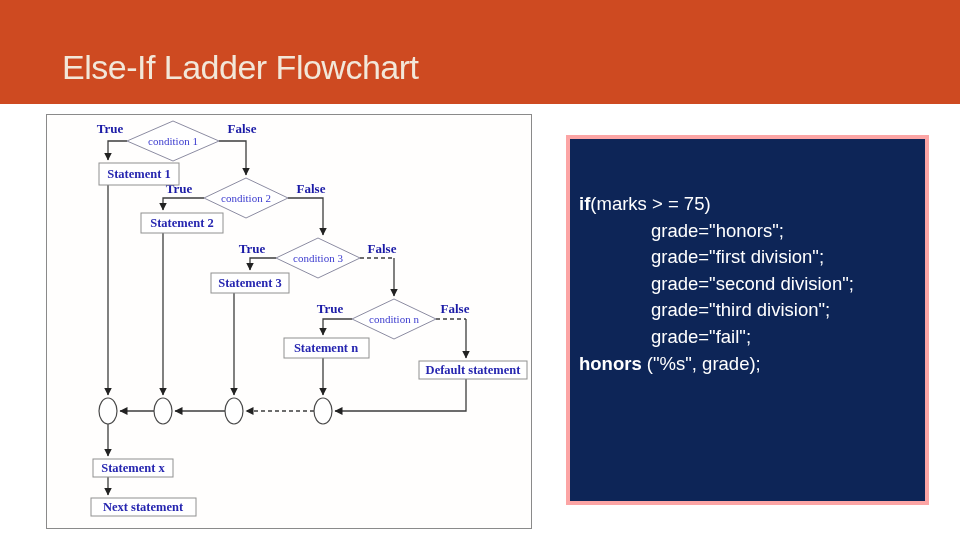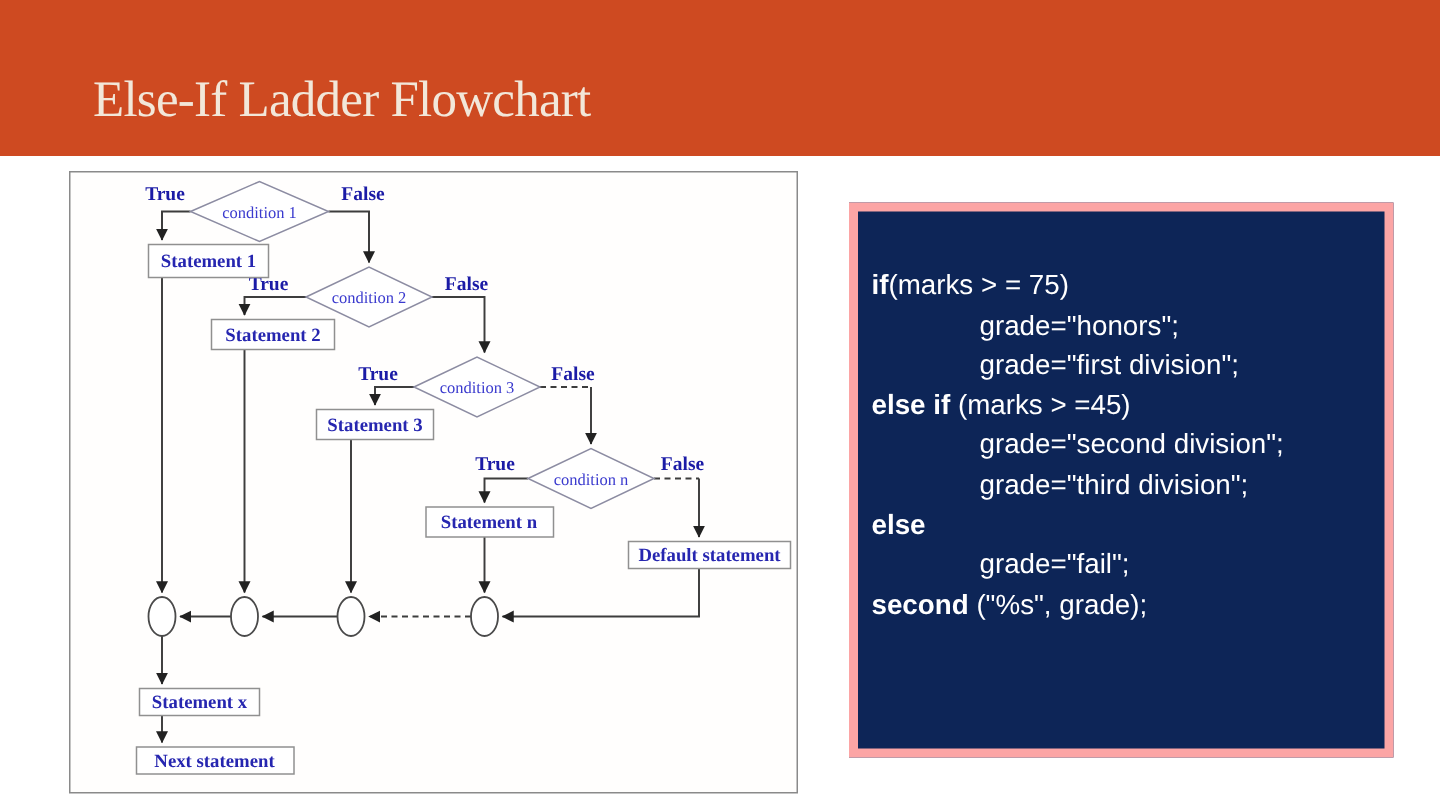--- a/index.html
+++ b/index.html
@@ -12,21 +12,21 @@
   .slide{position:absolute;inset:0;width:960px;height:540px;}
 
   
   .header-bar{
     position:absolute;left:0;top:0;width:960px;height:104px;
     background:#CE4A21;
   }
   .slide-title{
     position:absolute;left:62px;top:48px;
     font-size:34px;font-weight:300;letter-spacing:-0.5px;
-    color:#F2E7D9;white-space:nowrap;font-family:Liberation Serif, serif;
+    color:#F2E7D9;white-space:nowrap;
   }
 
   
   .flow-panel{
     position:absolute;left:46px;top:114px;width:484px;height:413px;
     background:#fffefd;border:1px solid #8a8a8a;box-sizing:content-box;
   }
   .flow-svg{display:block;width:484px;height:413px;}
   .flow-svg .edge{stroke:#3d3d3d;stroke-width:1.3;fill:none;}
   .flow-svg .edge.dashed{stroke-dasharray:4 3;}
@@ -43,22 +43,22 @@
   }
   .flow-svg .box-text{
     font-family:"Liberation Serif",serif;font-size:12.5px;font-weight:bold;
     fill:#2626b0;text-anchor:middle;
   }
 
   
   .code-panel{
     position:absolute;left:566px;top:135px;width:363px;height:370px;
     box-sizing:border-box;
-    background:#0D2557;border:6px solid #fca5a5;
-    padding:36px 8px 0 9px;
+    background:#0D2557;border:4px solid #fca5a5;
+    padding:52px 8px 0 9px;
   }
   .code-line{
     font-size:18.5px;line-height:26.6px;color:#ffffff;white-space:pre;
   }
   .code-line .kw{font-weight:bold;}
   .code-line.indent{padding-left:72px;}
 </style>
 </head>
 <body>
 
@@ -152,21 +152,19 @@
         <ellipse class="connector" cx="187" cy="296" rx="9" ry="13"></ellipse>
         <ellipse class="connector" cx="276" cy="296" rx="9" ry="13"></ellipse>
       </g>
     </svg>
   </div>
 
   <div class="code-panel">
     <div class="code-line"><span class="kw">if</span><span>(marks &gt; = 75)</span></div>
     <div class="code-line indent"><span class="kw"></span><span>grade="honors";</span></div>
     <div class="code-line indent"><span class="kw"></span><span>grade="first division";</span></div>
-    <div class="code-line"><span class="kw">else if</span><span> (marks &gt; =45)</span></div>
     <div class="code-line indent"><span class="kw"></span><span>grade="second division";</span></div>
     <div class="code-line indent"><span class="kw"></span><span>grade="third division";</span></div>
-    <div class="code-line"><span class="kw">else</span><span></span></div>
     <div class="code-line indent"><span class="kw"></span><span>grade="fail";</span></div>
-    <div class="code-line"><span class="kw">second</span><span> ("%s", grade);</span></div>
+    <div class="code-line"><span class="kw">honors</span><span> ("%s", grade);</span></div>
   </div>
 
 </div>
 
 </body></html>

